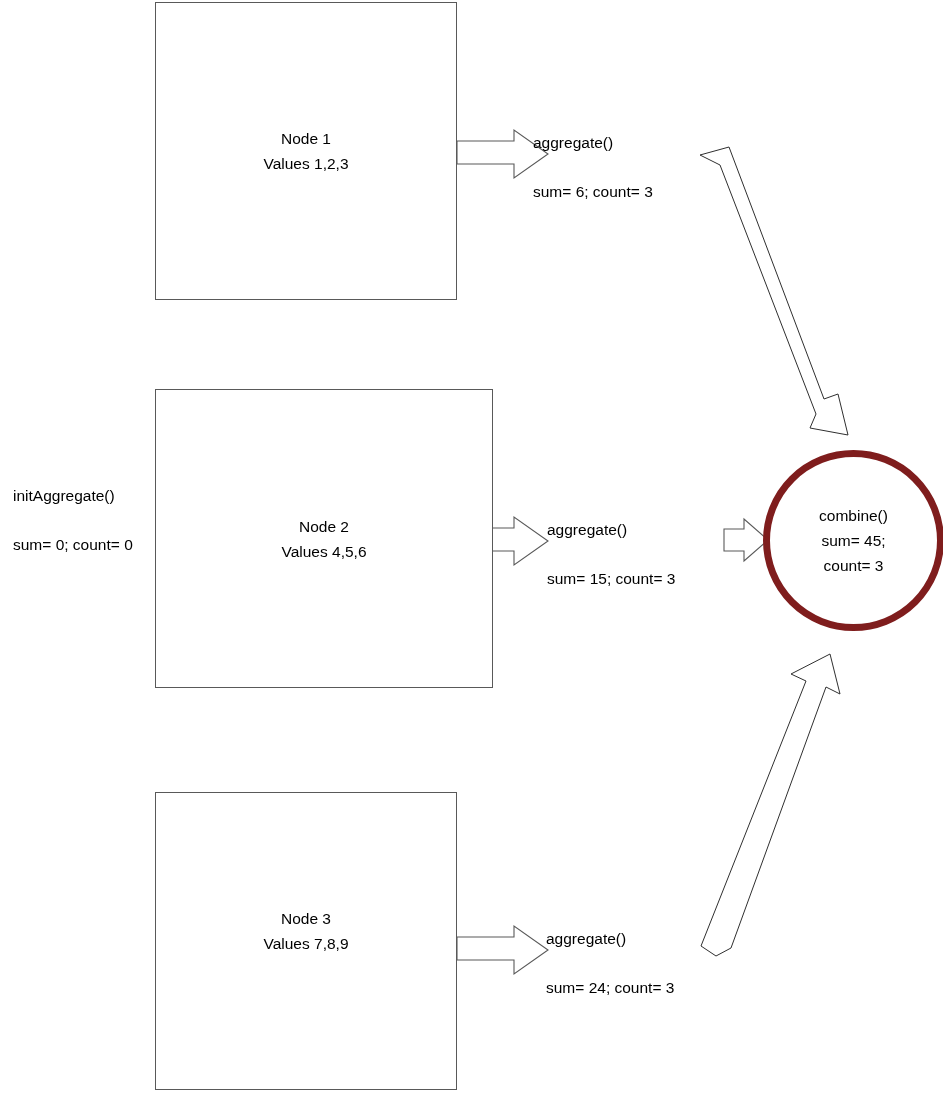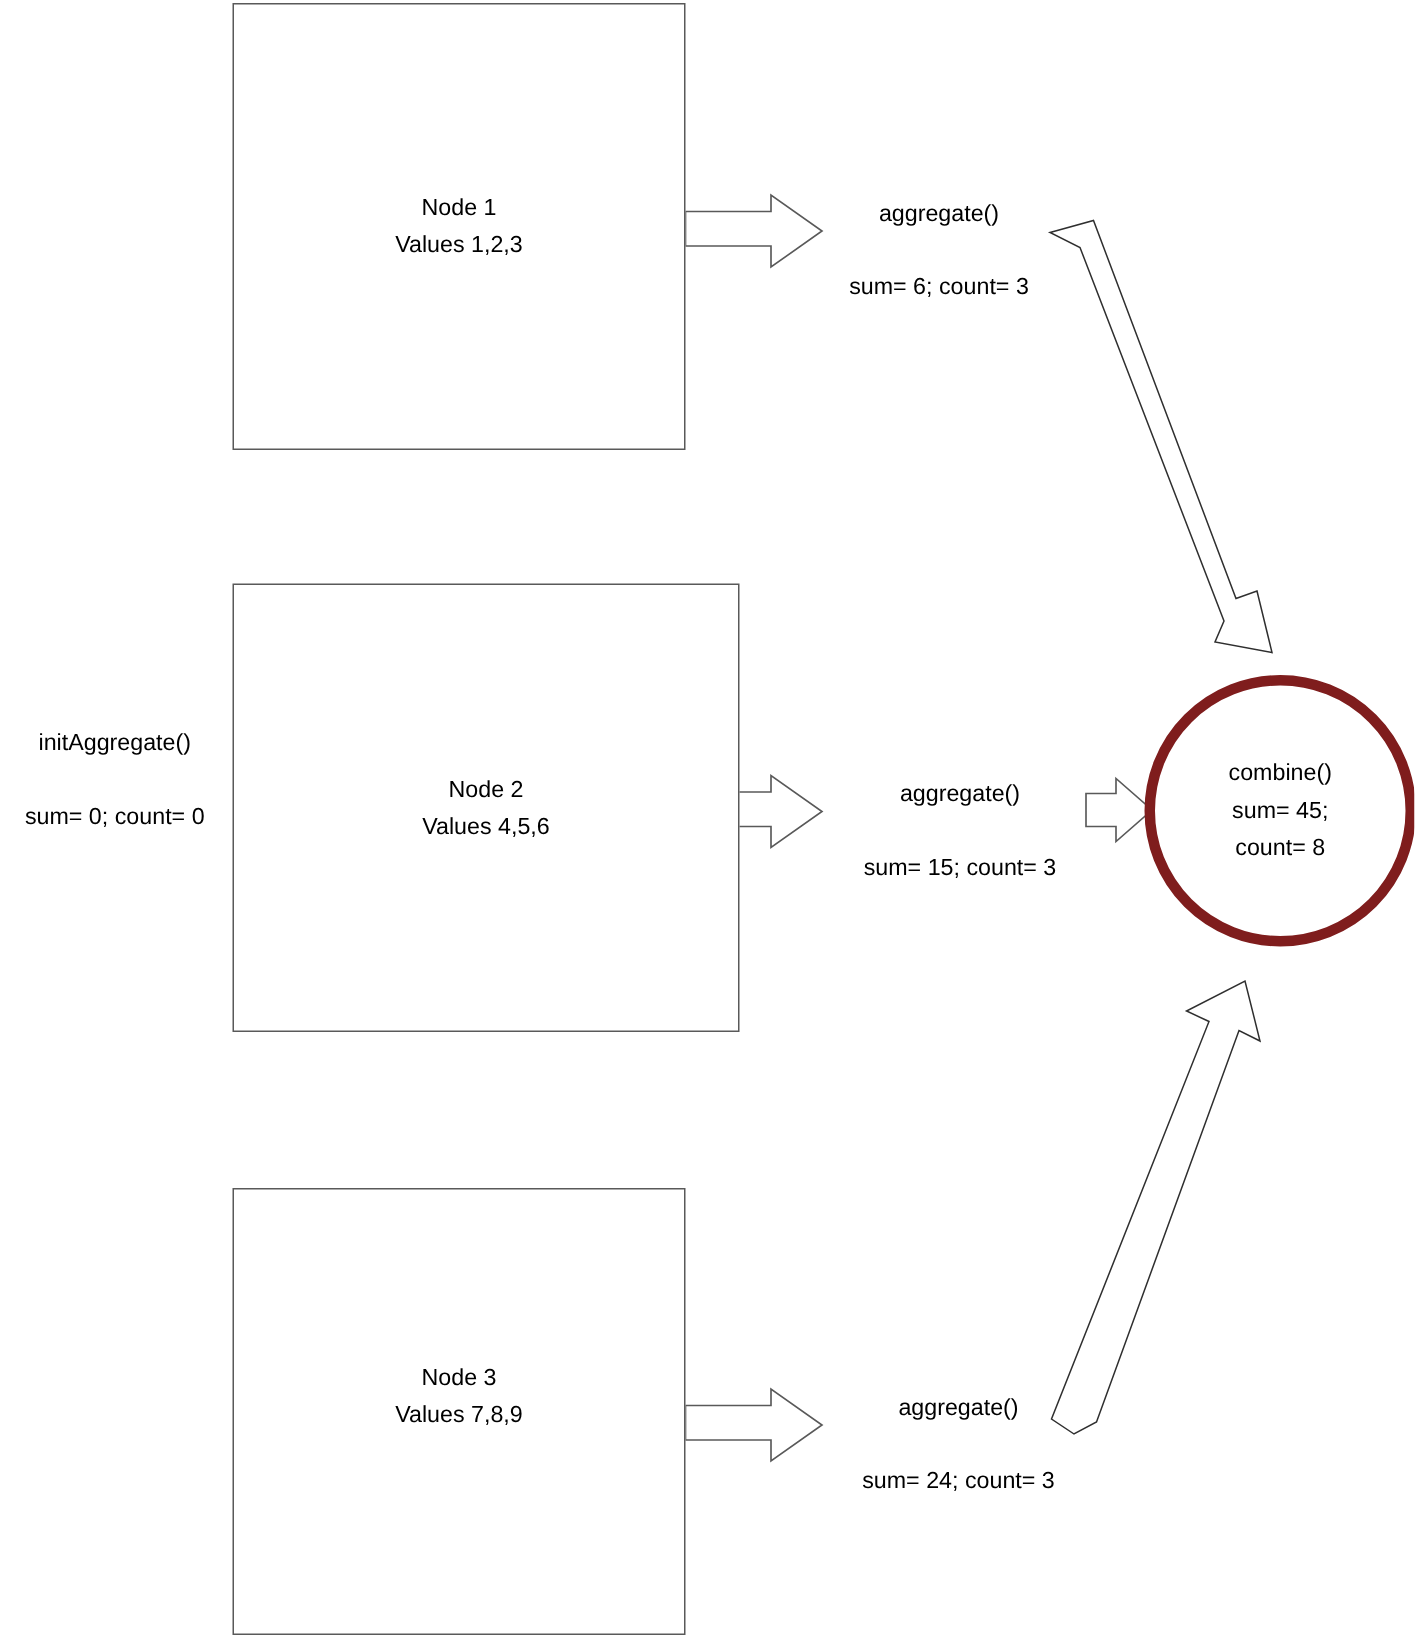--- a/index.html
+++ b/index.html
@@ -50,21 +50,20 @@
   .circle-label {
     font-size: 15.5px;
     line-height: 25px;
     text-align: center;
     white-space: nowrap;
   }
   .edge-label {
     position: absolute;
     font-size: 15.5px;
     line-height: 25px;
-    text-align: center;
     white-space: nowrap;
     color: #000000;
   }
   .edge-label .l1 { display: block; }
   .edge-label .l2 { display: block; margin-top: 24px; }
   .arrow-svg {
     position: absolute;
     left: 0;
     top: 0;
     width: 943px;
@@ -117,21 +116,21 @@
     </div>
   </div>
 
   <div class="node-box" style="left:155px; top:792px; width:302px; height:298px;">
     <div class="node-label" style="position:relative; top:-10px;">
       <span>Node 3</span><br>
       <span>Values 7,8,9</span>
     </div>
   </div>
 
-  <div class="edge-label" style="left:0px; top:483px; width:153px;">
+  <div class="edge-label" style="left:0px; top:483px; width:153px;padding-left:13px;">
     <span class="l1">initAggregate()</span>
     <span class="l2">sum= 0; count= 0</span>
   </div>
 
   <div class="edge-label" style="left:533px; top:130px; width:186px;">
     <span class="l1">aggregate()</span>
     <span class="l2">sum= 6; count= 3</span>
   </div>
 
   <div class="edge-label" style="left:547px; top:517px; width:186px;">
@@ -141,17 +140,17 @@
 
   <div class="edge-label" style="left:546px; top:926px; width:186px;">
     <span class="l1">aggregate()</span>
     <span class="l2">sum= 24; count= 3</span>
   </div>
 
   <div class="circle-node" style="left:763px; top:450px; width:181px; height:181px;">
     <div class="circle-label">
       <span>combine()</span><br>
       <span>sum= 45;</span><br>
-      <span>count= 8</span>
+      <span>count= 3</span>
     </div>
   </div>
 
 </div>
 
 </body></html>

